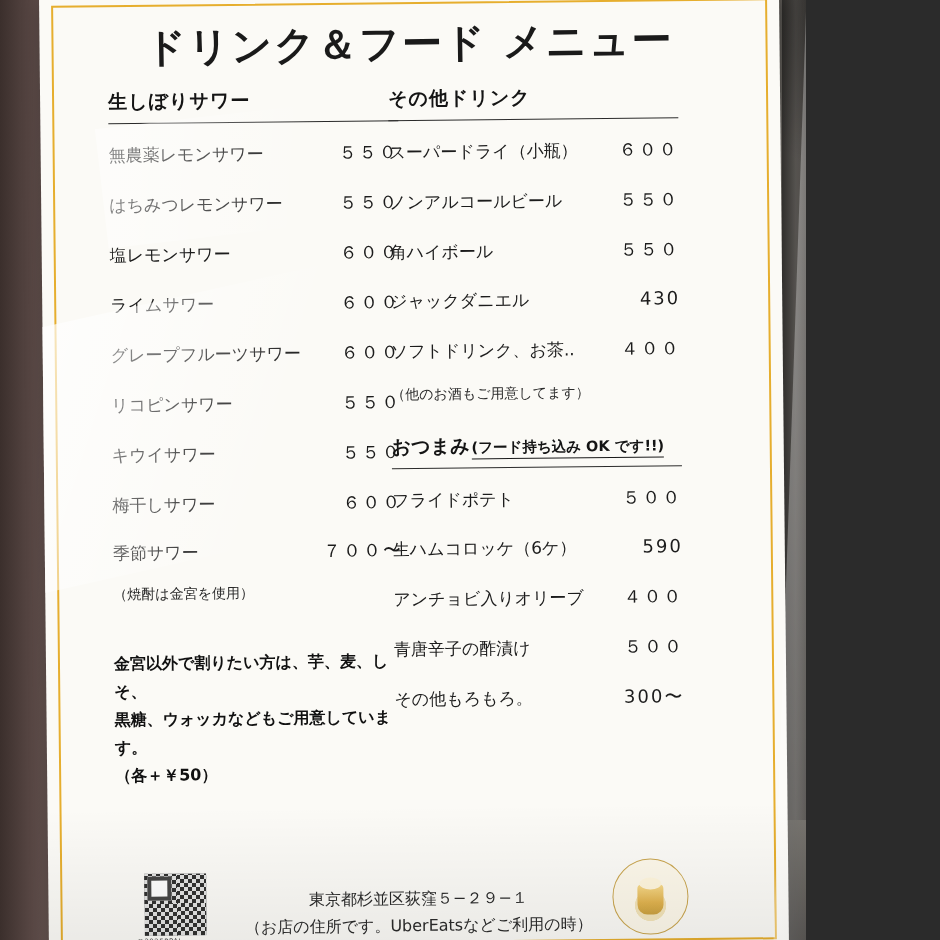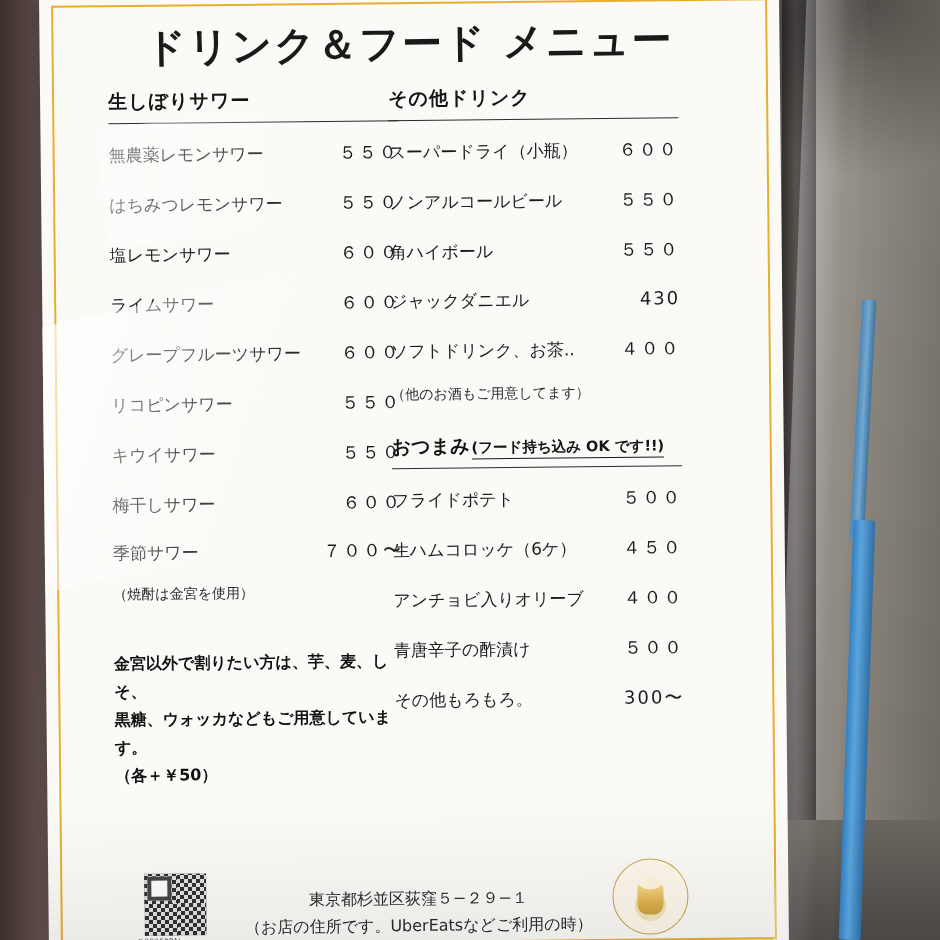--- a/index.html
+++ b/index.html
@@ -2,21 +2,21 @@
 <html><head>
 <meta charset="utf-8">
 <style>
   html, body {
     margin: 0;
     padding: 0;
     background: #2b2b2b;
   }
   #scene {
     position: relative;
-    width: 940px;
+    width: 806px;
     height: 940px;
     overflow: hidden;
     font-family: "Liberation Sans", sans-serif;
     background: #d946ef;
   }
 
   
   .bg-wall {
     position: absolute;
     inset: 0;
@@ -386,21 +386,21 @@
           <span class="small">(フード持ち込み OK です!!)</span>
         </div>
         <div class="sec-rule"></div>
 
         <div class="row">
           <span class="nm">フライドポテト</span>
           <span class="pr">５００</span>
         </div>
         <div class="row">
           <span class="nm">生ハムコロッケ（6ケ）</span>
-          <span class="pr">４５０</span>
+          <span class="pr">590</span>
         </div>
         <div class="row">
           <span class="nm">アンチョビ入りオリーブ</span>
           <span class="pr">４００</span>
         </div>
         <div class="row">
           <span class="nm">青唐辛子の酢漬け</span>
           <span class="pr">５００</span>
         </div>
         <div class="row">

